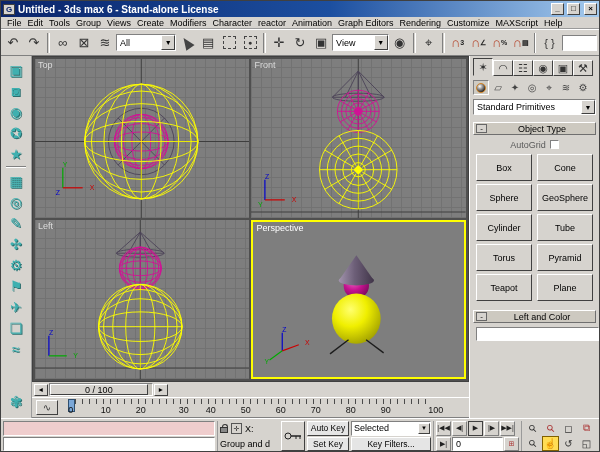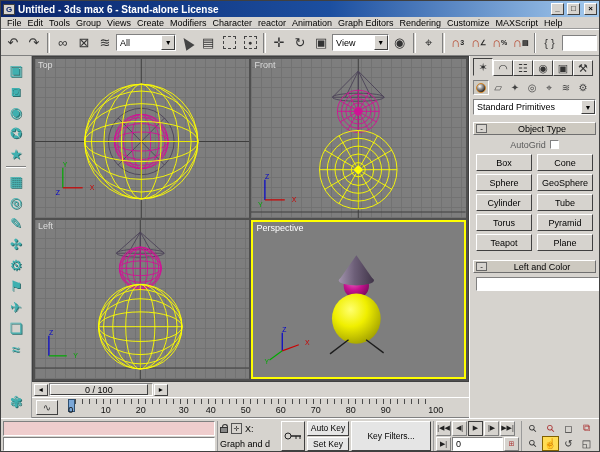--- a/index.html
+++ b/index.html
@@ -60,21 +60,21 @@
   .cp-cat.active{border:1px solid;border-color:#808080 #fff #fff #808080;background:#cfccc4}
   .ball{width:10px;height:10px;border-radius:50%;background:radial-gradient(circle at 35% 30%,#fff,#9a9a9a 35%,#1a1a1a 80%);border:1px solid #d08020}
   .cp-dd{height:16px;display:flex;align-items:center;background:#fff;border:1px solid;border-color:#808080 #fff #fff #808080;padding-left:3px;margin:2px 0 2px}
   .cp-dd .arr{margin-left:auto;width:14px;height:14px;background:#d6d3ce;border:1px solid;border-color:#fff #404040 #404040 #fff;font-size:7px;display:flex;align-items:center;justify-content:center}
   .rollout-hdr{height:13px;background:#cdc9c0;border:1px solid;border-color:#fff #6f6f6f #6f6f6f #fff;display:flex;align-items:center;margin-top:5px}
   .minus{width:11px;height:9px;border:1px solid #666;background:#d6d3ce;font-size:8px;line-height:7px;text-align:center;margin:0 2px}
   .ro-title{flex:1;text-align:center;color:#000}
   .autogrid{display:flex;align-items:center;justify-content:center;gap:4px;height:15px;color:#5a5a5a;margin-top:2px}
   .chk{width:9px;height:9px;background:#fff;border:1px solid;border-color:#808080 #fff #fff #808080}
   .ot-grid{display:grid;grid-template-columns:1fr 1fr;gap:3px 5px;padding:2px 3px 4px}
-  .ot-btn{height:17px;background:#d6d3ce;border:1px solid;border-color:#fff #404040 #404040 #fff;display:flex;align-items:center;justify-content:center;font-size:9px;color:#000}
+  .ot-btn{height:27px;background:#d6d3ce;border:1px solid;border-color:#fff #404040 #404040 #fff;display:flex;align-items:center;justify-content:center;font-size:9px;color:#000}
   .nc-row{display:flex;gap:3px;padding:4px 3px;align-items:center}
   .nc-input{flex:1;height:14px;background:#fff;border:1px solid;border-color:#808080 #fff #fff #808080;font-size:9px;font-family:"Liberation Sans",sans-serif;padding:0 2px}
   
   .statusbar{height:35px;display:flex;align-items:stretch;gap:2px;padding:2px 2px;border-top:1px solid #fff;font-size:9px}
   .listeners{width:212px;display:flex;flex-direction:column;gap:1px}
   .lis{flex:1;border:1px solid;border-color:#808080 #fff #fff #808080}
   .stat-mid{width:62px;display:flex;flex-direction:column;border-left:1px solid #9a9a9a;padding-left:2px}
   .srow{display:flex;align-items:center;gap:3px;height:15px;overflow:hidden;white-space:nowrap}
   .padlock{width:8px;height:6px;background:#888;border:1px solid #333;position:relative;margin-top:3px}
   .padlock::before{content:"";position:absolute;left:1px;top:-4px;width:4px;height:3px;border:1px solid #333;border-bottom:none;border-radius:3px 3px 0 0}
@@ -452,36 +452,40 @@
       <span class="lis" id="lis-pink" style="background: rgb(239, 205, 205);"></span>
       <span class="lis" style="background:#fff"></span>
     </div>
     <div class="stat-mid">
       <div class="srow">
         <span class="padlock"></span>
         <span class="absbox">✛</span>
         <span>X:</span>
       </div>
       <div class="srow">
-        <span>Graph and d</span>
+        <span>Group and d</span>
       </div>
     </div>
     <div class="keybtn">
       <svg width="18" height="10">
         <circle cx="4" cy="5" r="3" stroke="#222" fill="none"></circle>
         <line x1="7" y1="5" x2="17" y2="5" stroke="#222" stroke-width="1.5"></line>
         <line x1="12" y1="5" x2="12" y2="8" stroke="#222"></line>
         <line x1="16" y1="5" x2="16" y2="8" stroke="#222"></line>
       </svg>
     </div>
     <div class="akcol">
       <span class="sbtn">Auto Key</span>
       <span class="sbtn">Set Key</span>
     </div>
     <div class="selcol">
+      <span class="seldd">
+        <span>Selected</span>
+        <span class="arr">▼</span>
+      </span>
       <span class="sbtn">Key Filters...</span>
     </div>
     <div class="playcol">
       <div class="prow">
         <span class="pbtn">|◀◀</span>
         <span class="pbtn">◀|</span>
         <span class="pbtn play">▶</span>
         <span class="pbtn">|▶</span>
         <span class="pbtn">▶▶|</span>
       </div>

